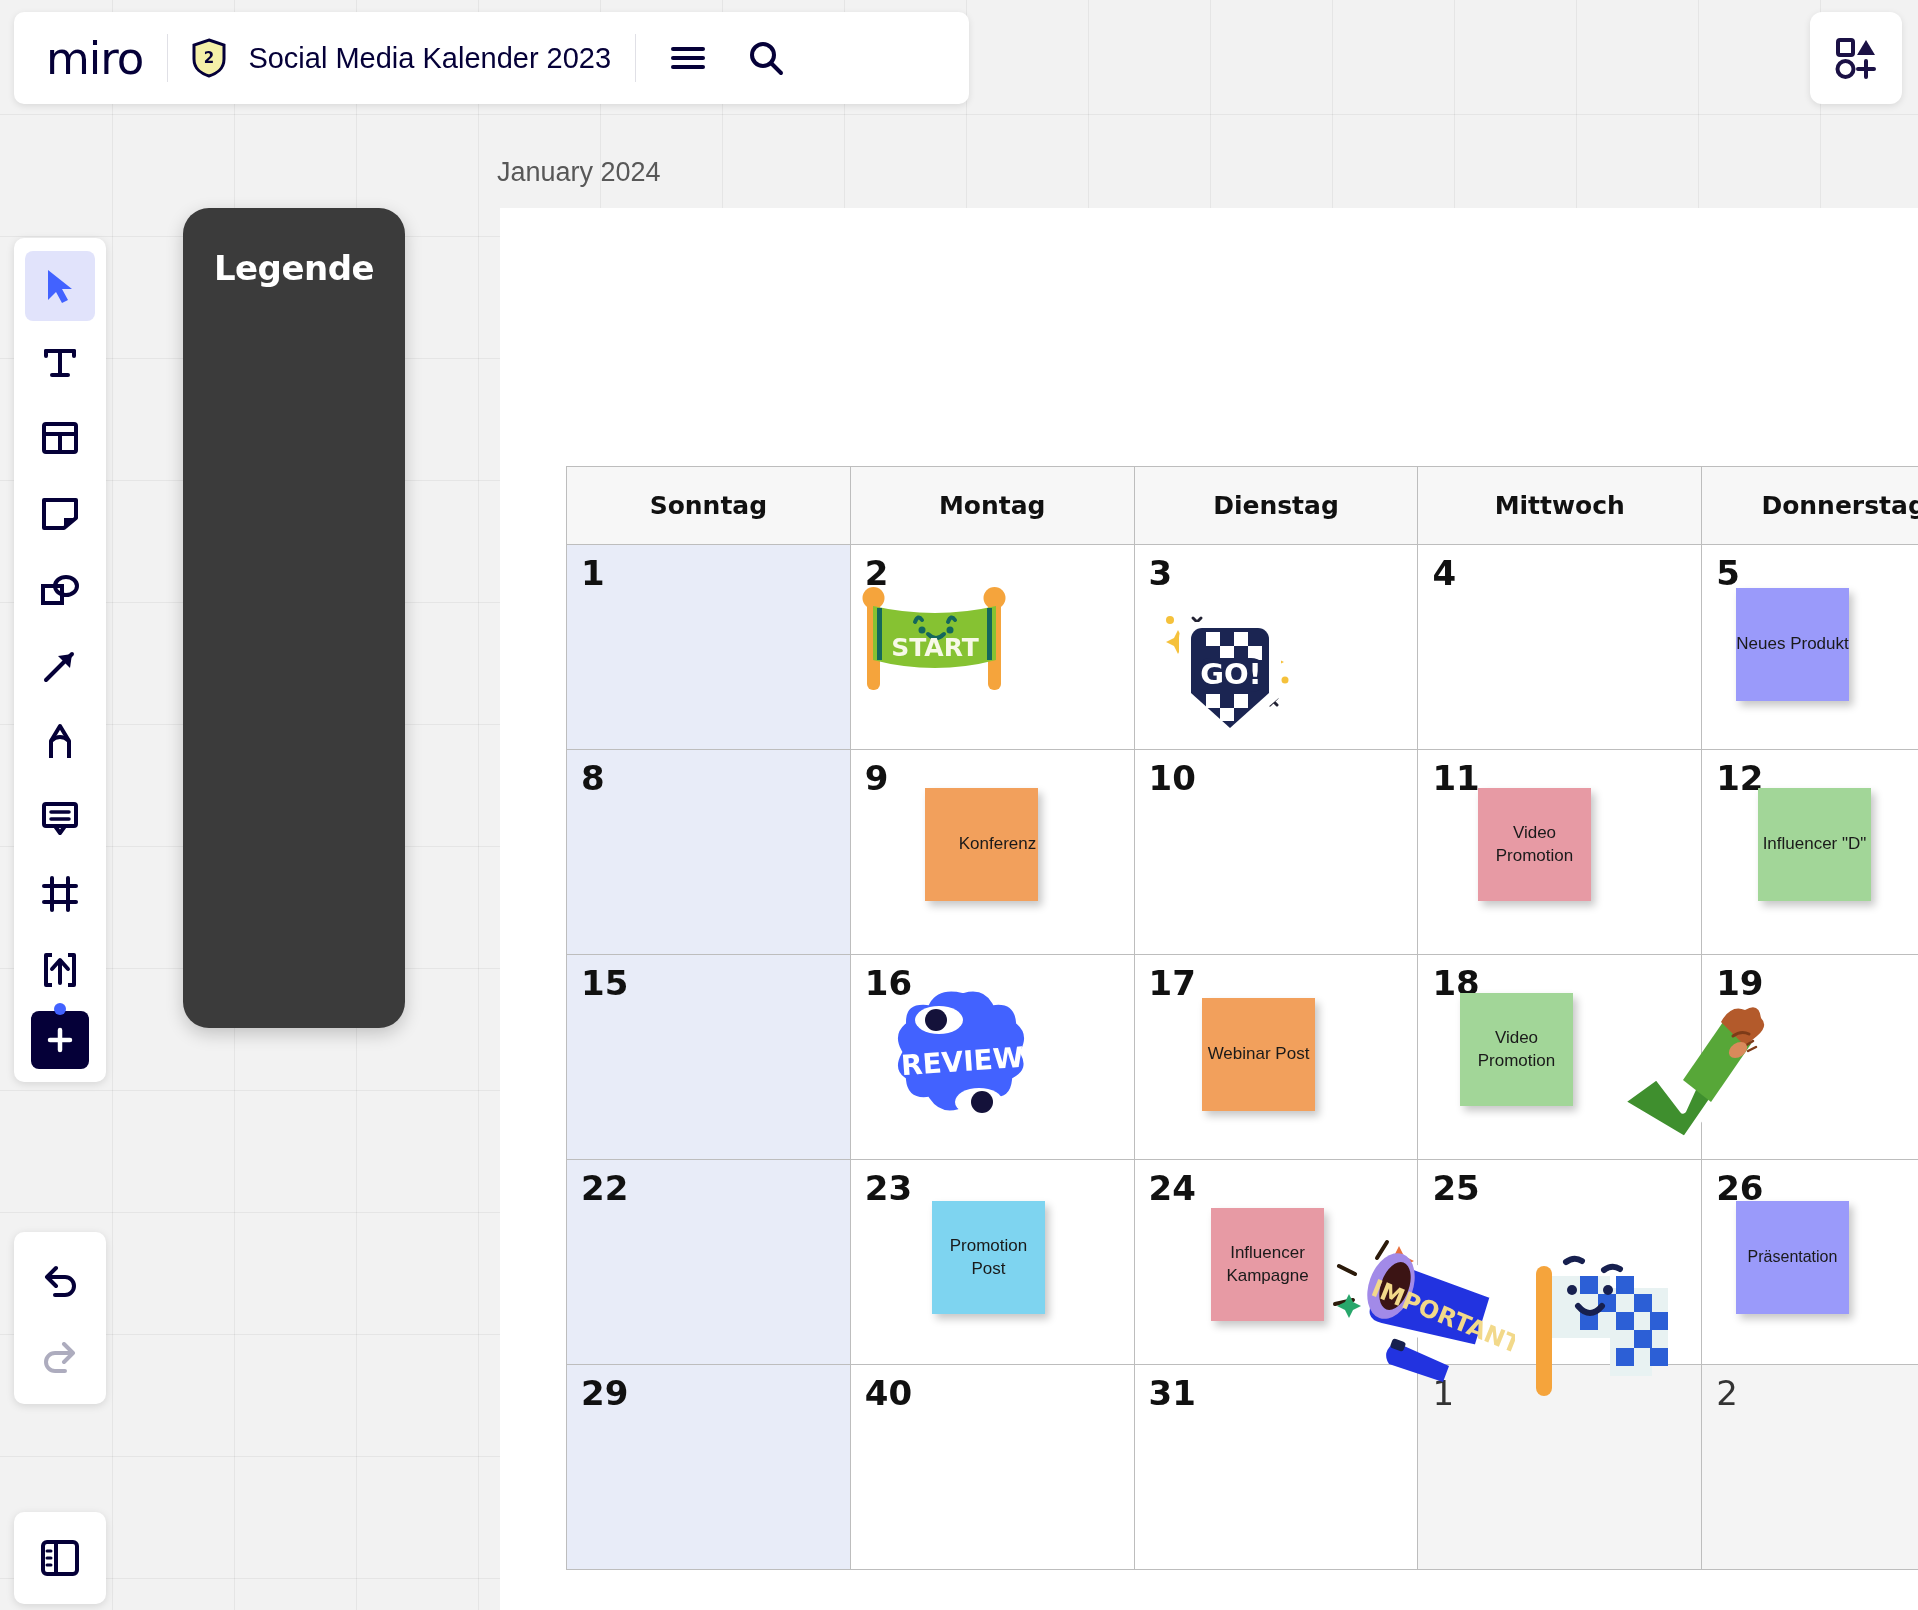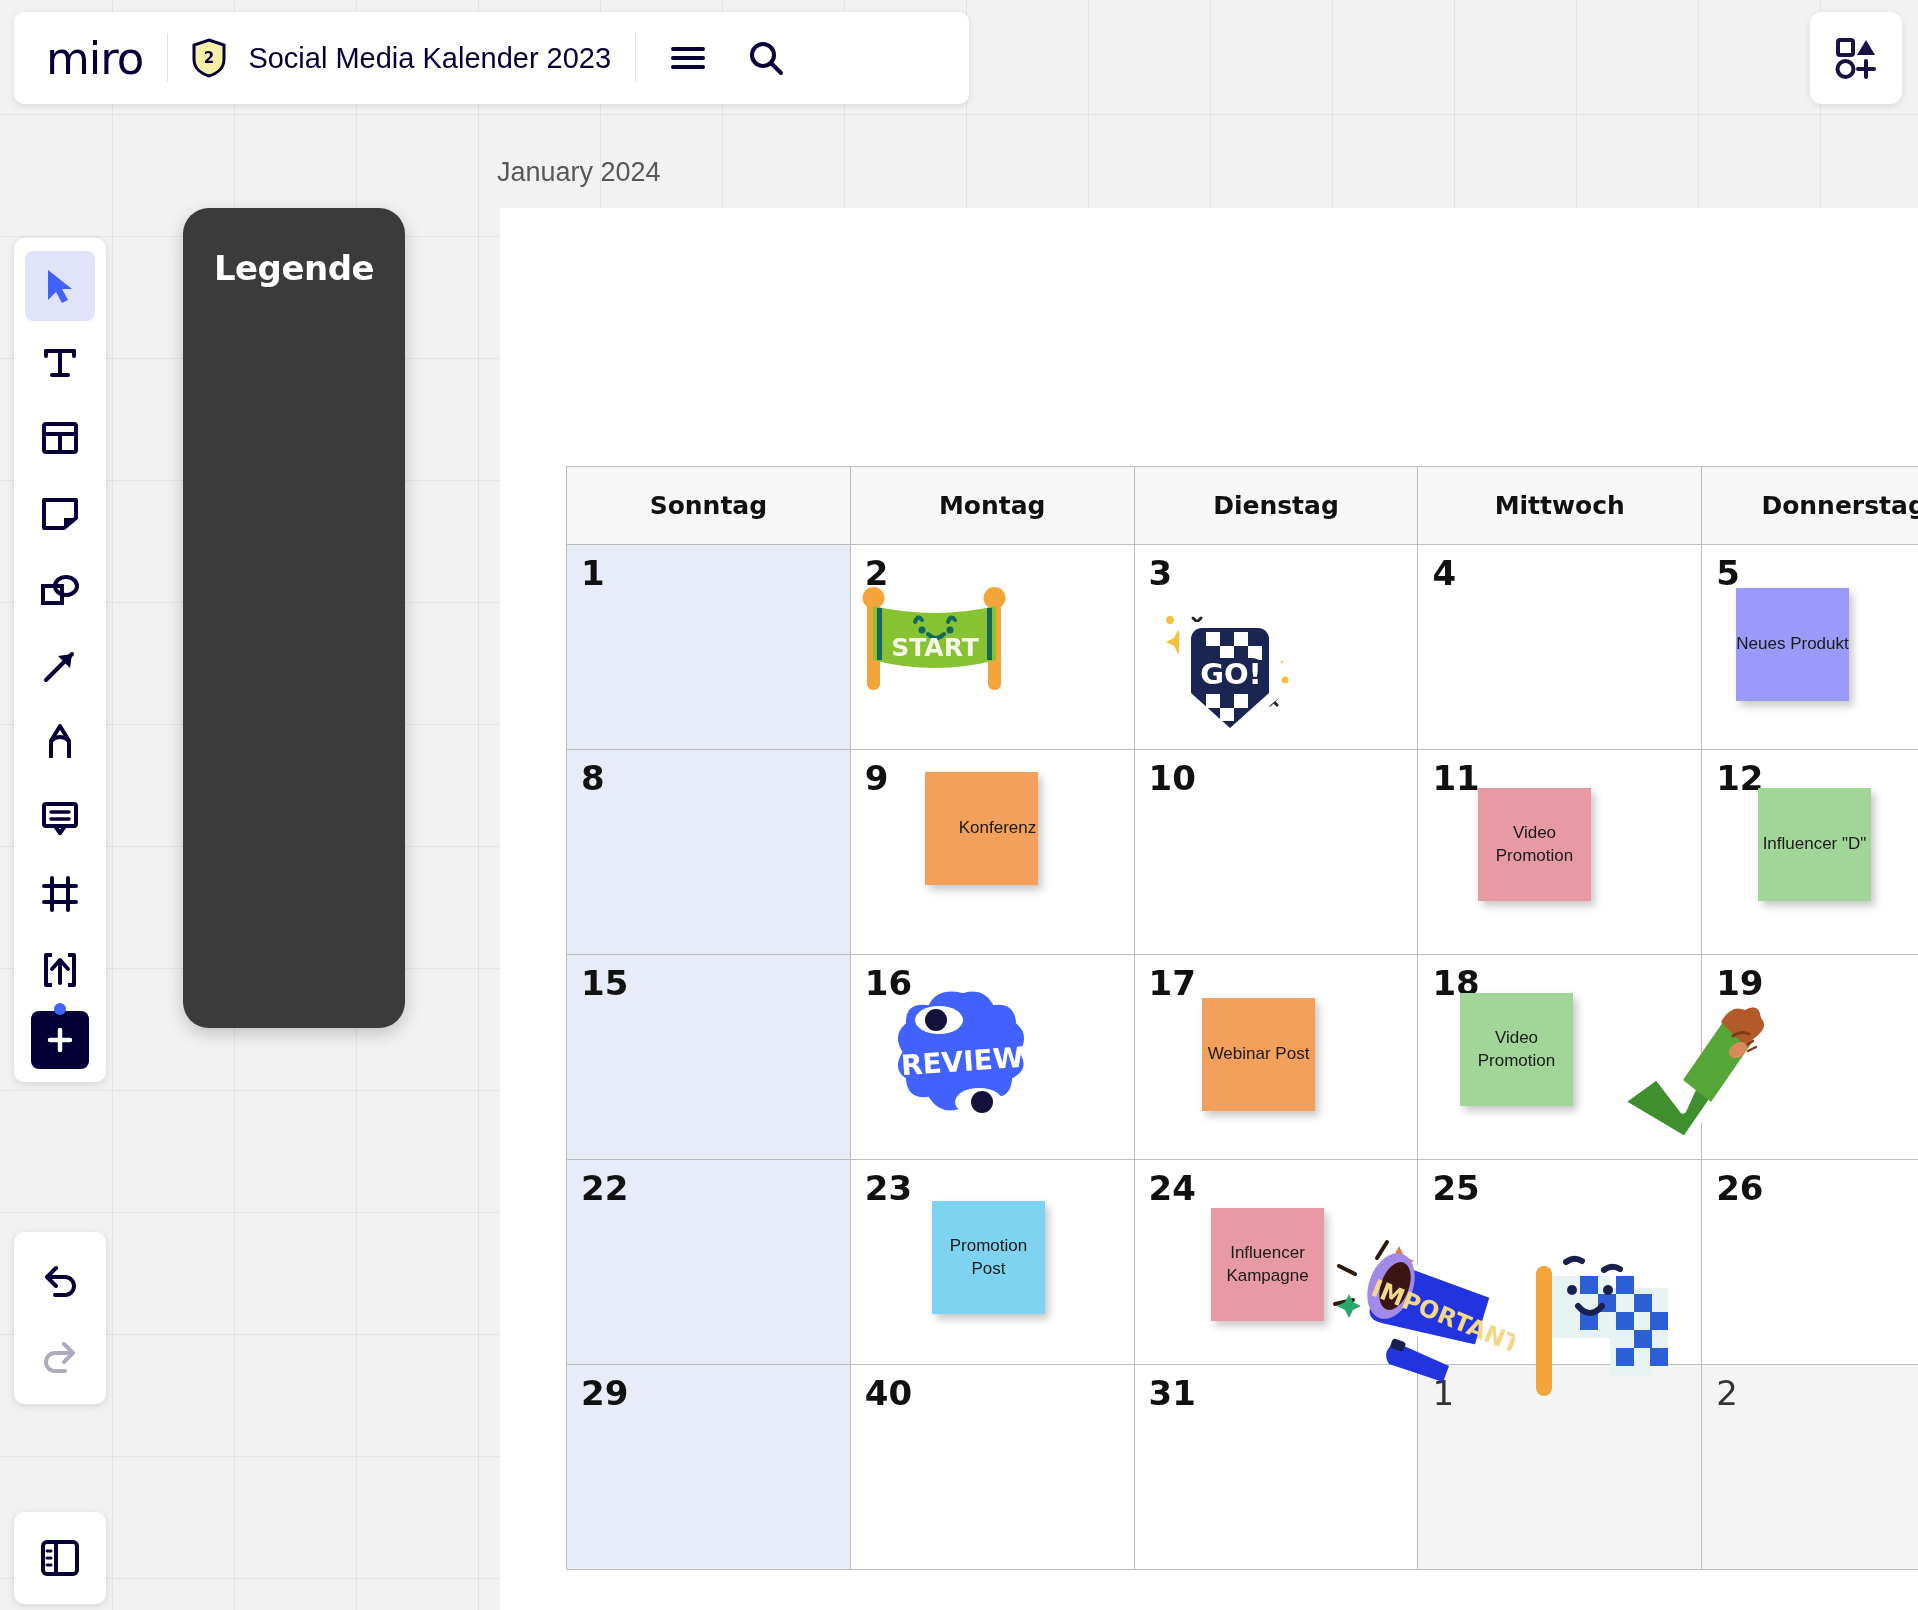--- a/index.html
+++ b/index.html
@@ -295,21 +295,21 @@
             <div class="daynum muted">2</div>
           </td>
         </tr>
       </tbody>
   </table>
 
   <div class="note" style="left: 1236px; top: 380px; background: rgb(154, 154, 250);">
     <span>Neues Produkt</span>
   </div>
 
-  <div class="note" style="left: 425px; top: 564px; background: rgb(242, 160, 92); padding-left: 32px;">
+  <div class="note" style="left: 425px; top: 580px; background: rgb(242, 160, 92); padding-left: 32px;">
     <span>Konferenz</span>
   </div>
 
   <div class="note" style="left: 978px; top: 580px; background: rgb(231, 154, 164);">
     <span>Video Promotion</span>
   </div>
 
   <div class="note" style="left: 1258px; top: 580px; background: rgb(162, 214, 152);">
     <span>Influencer "D"</span>
   </div>
@@ -323,20 +323,23 @@
   </div>
 
   <div class="note" style="left: 432px; top: 993px; background: rgb(126, 212, 240);">
     <span>Promotion Post</span>
   </div>
 
   <div class="note" style="left: 711px; top: 1000px; background: rgb(231, 154, 164);">
     <span>Influencer Kampagne</span>
   </div>
 
+  <div class="note" style="left: 1236px; top: 993px; font-size: 16px; background: rgb(154, 154, 250);">
+    <span>Präsentation</span>
+  </div>
 
   <div class="sticker" style="left:355px; top:372px; width:160px; height:115px;">
     <svg width="160" height="115" viewBox="0 0 160 115">
       <rect x="12" y="18" width="13" height="92" rx="6" fill="#f5a43c"></rect>
       <rect x="133" y="18" width="13" height="92" rx="6" fill="#f5a43c"></rect>
       <circle cx="18.5" cy="18" r="11" fill="#f5a43c"></circle>
       <circle cx="139.5" cy="18" r="11" fill="#f5a43c"></circle>
       <path d="M18 26 Q80 40 141 26 L141 80 Q80 96 18 80 Z" fill="#86c232"></path>
       <rect x="22" y="28" width="5" height="52" fill="#14675c"></rect>
       <rect x="132" y="28" width="5" height="52" fill="#14675c"></rect>

